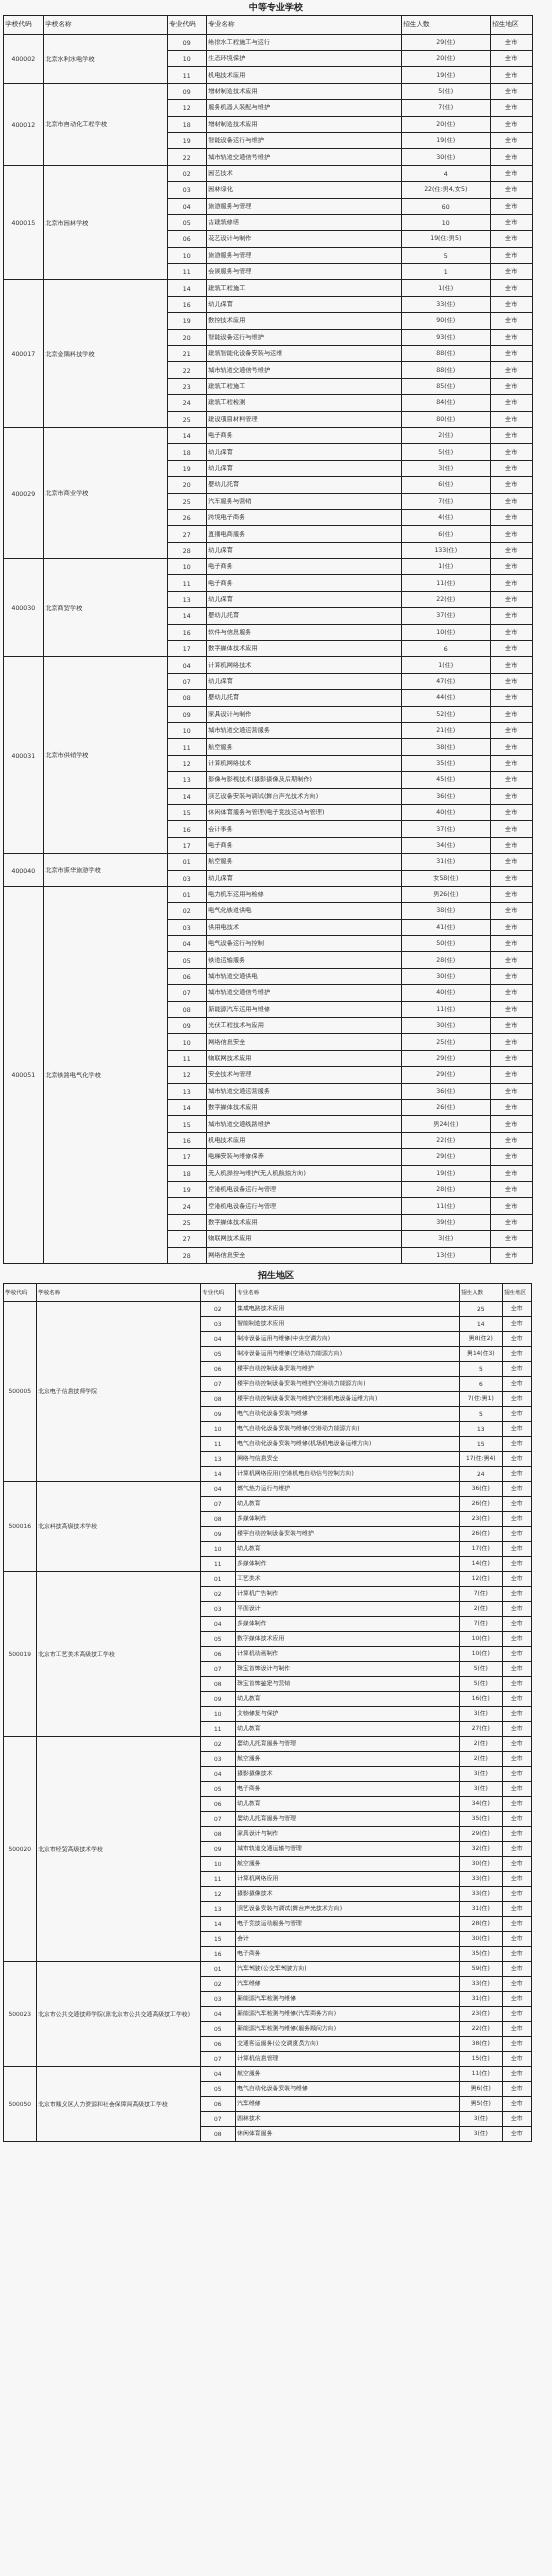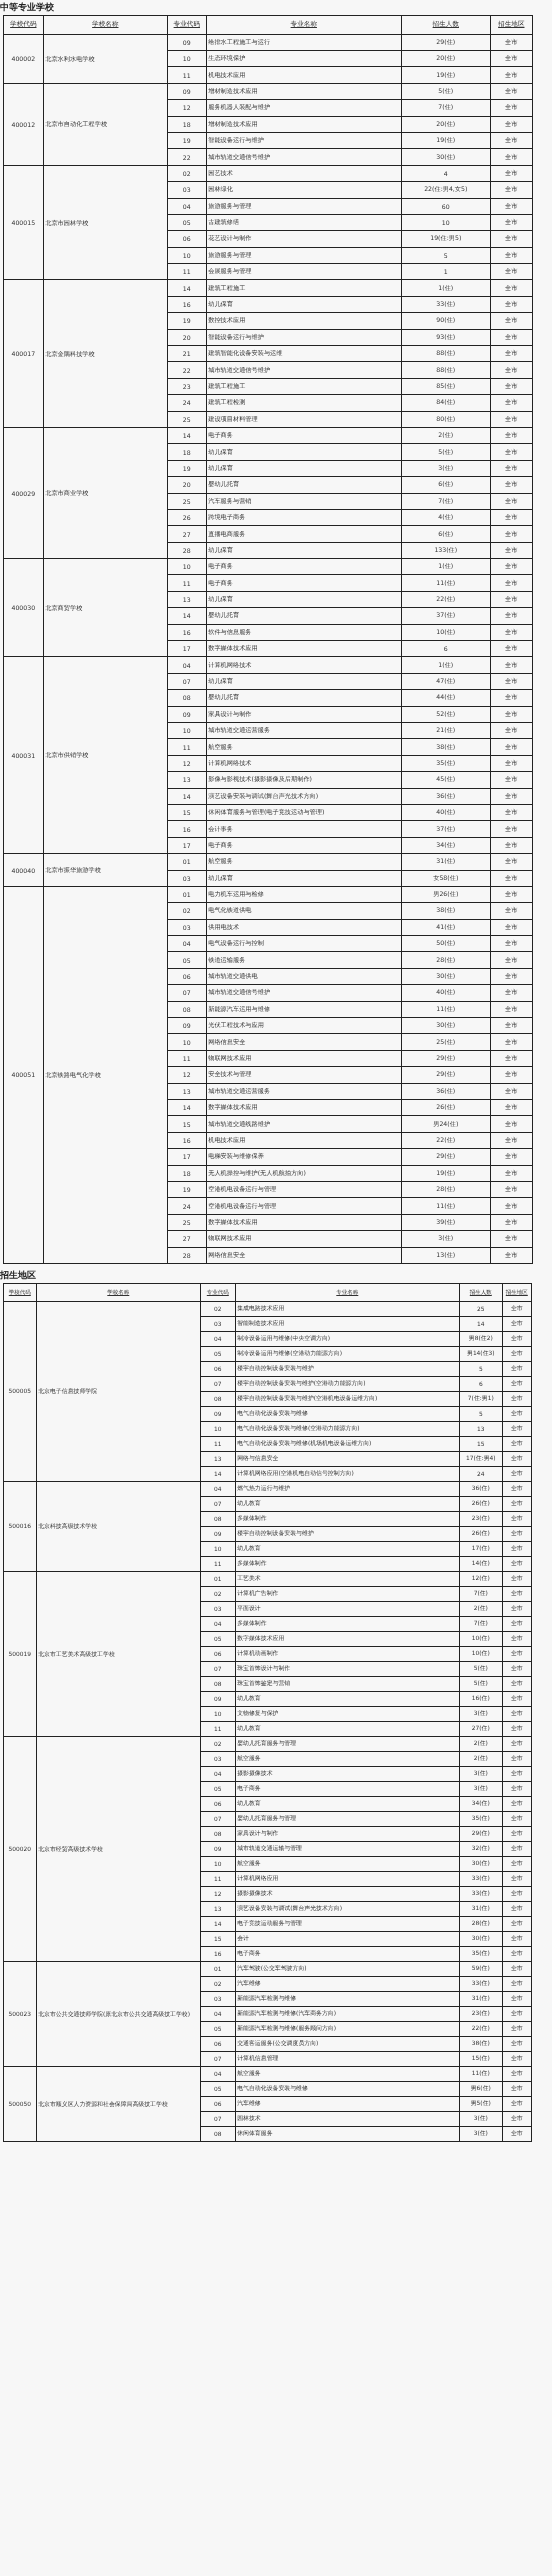--- a/index.html
+++ b/index.html
@@ -1,20 +1,20 @@
 <!DOCTYPE html>
 <html style="font-size:11px"><head>
 <meta charset="utf-8">
 <style>
   html, body { margin: 0; padding: 0; background: #f7f7f7; }
   body { width: 552px; font-family: "DejaVu Sans", "Liberation Sans", sans-serif; color: #333; font-size: 6.2px; }
-  .section-title { font-weight: bold; font-size: 9px; color: #222; height: 15.3px; line-height: 15.3px; margin: 0; }
+  .section-title { text-align: center; font-weight: bold; font-size: 9px; color: #222; height: 15.3px; line-height: 15.3px; margin: 0; }
   table { border-collapse: collapse; margin-left: 2.8px; table-layout: fixed; background: #f7f7f7; }
   td, th { border: 0.7px solid #222; padding: 0 1.4px; font-weight: normal; white-space: nowrap; overflow: hidden; }
-  th { color: #333; font-size: 6.6px; text-align: center; text-decoration: underline; }
+  th { color: #333; font-size: 6.6px; text-align: left; }
   td.c { text-align: center; }
   td.l { text-align: left; }
   td.major { border-top-color: #666; }
   #t1 { width: 529px; }
   #t1 th { height: 17.3px; }
   #t1 td { height: 15.4px; }
   #t2 { width: 529px; }
   #t2 th { height: 16.6px; font-size: 5.5px; }
   #t2 td { height: 14px; font-size: 5.9px; }
   td.school-name { white-space: normal; line-height: 14px; vertical-align: middle; }

